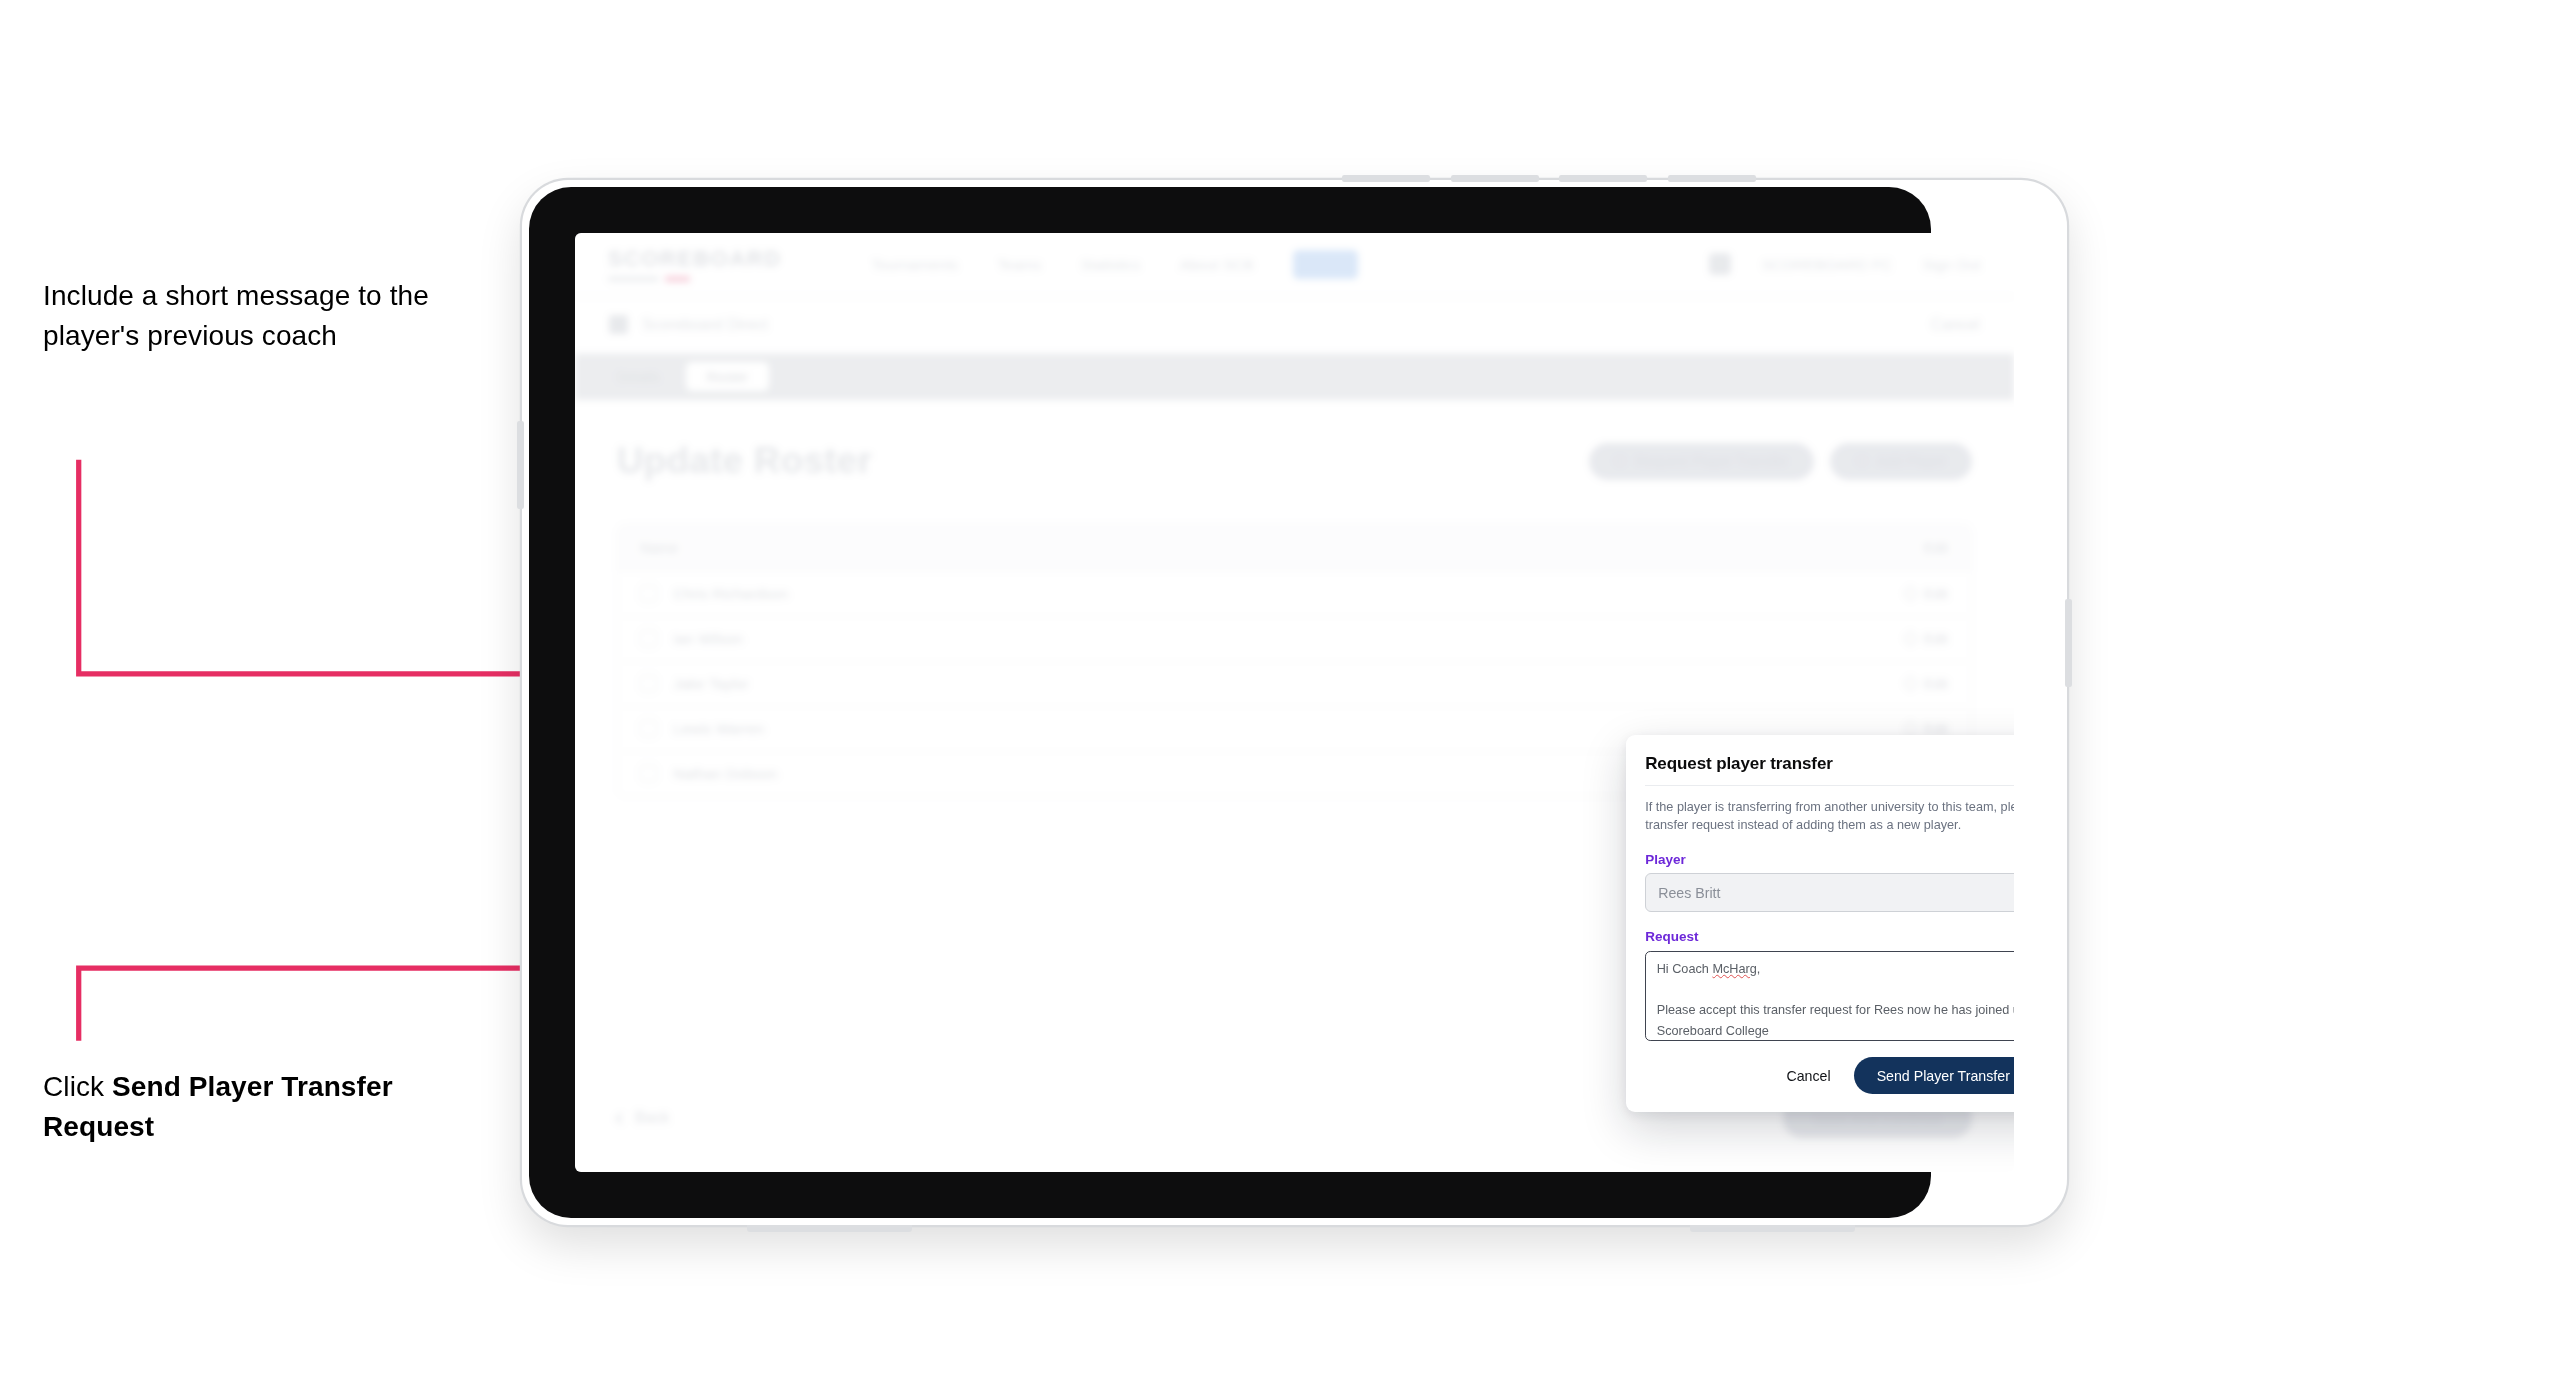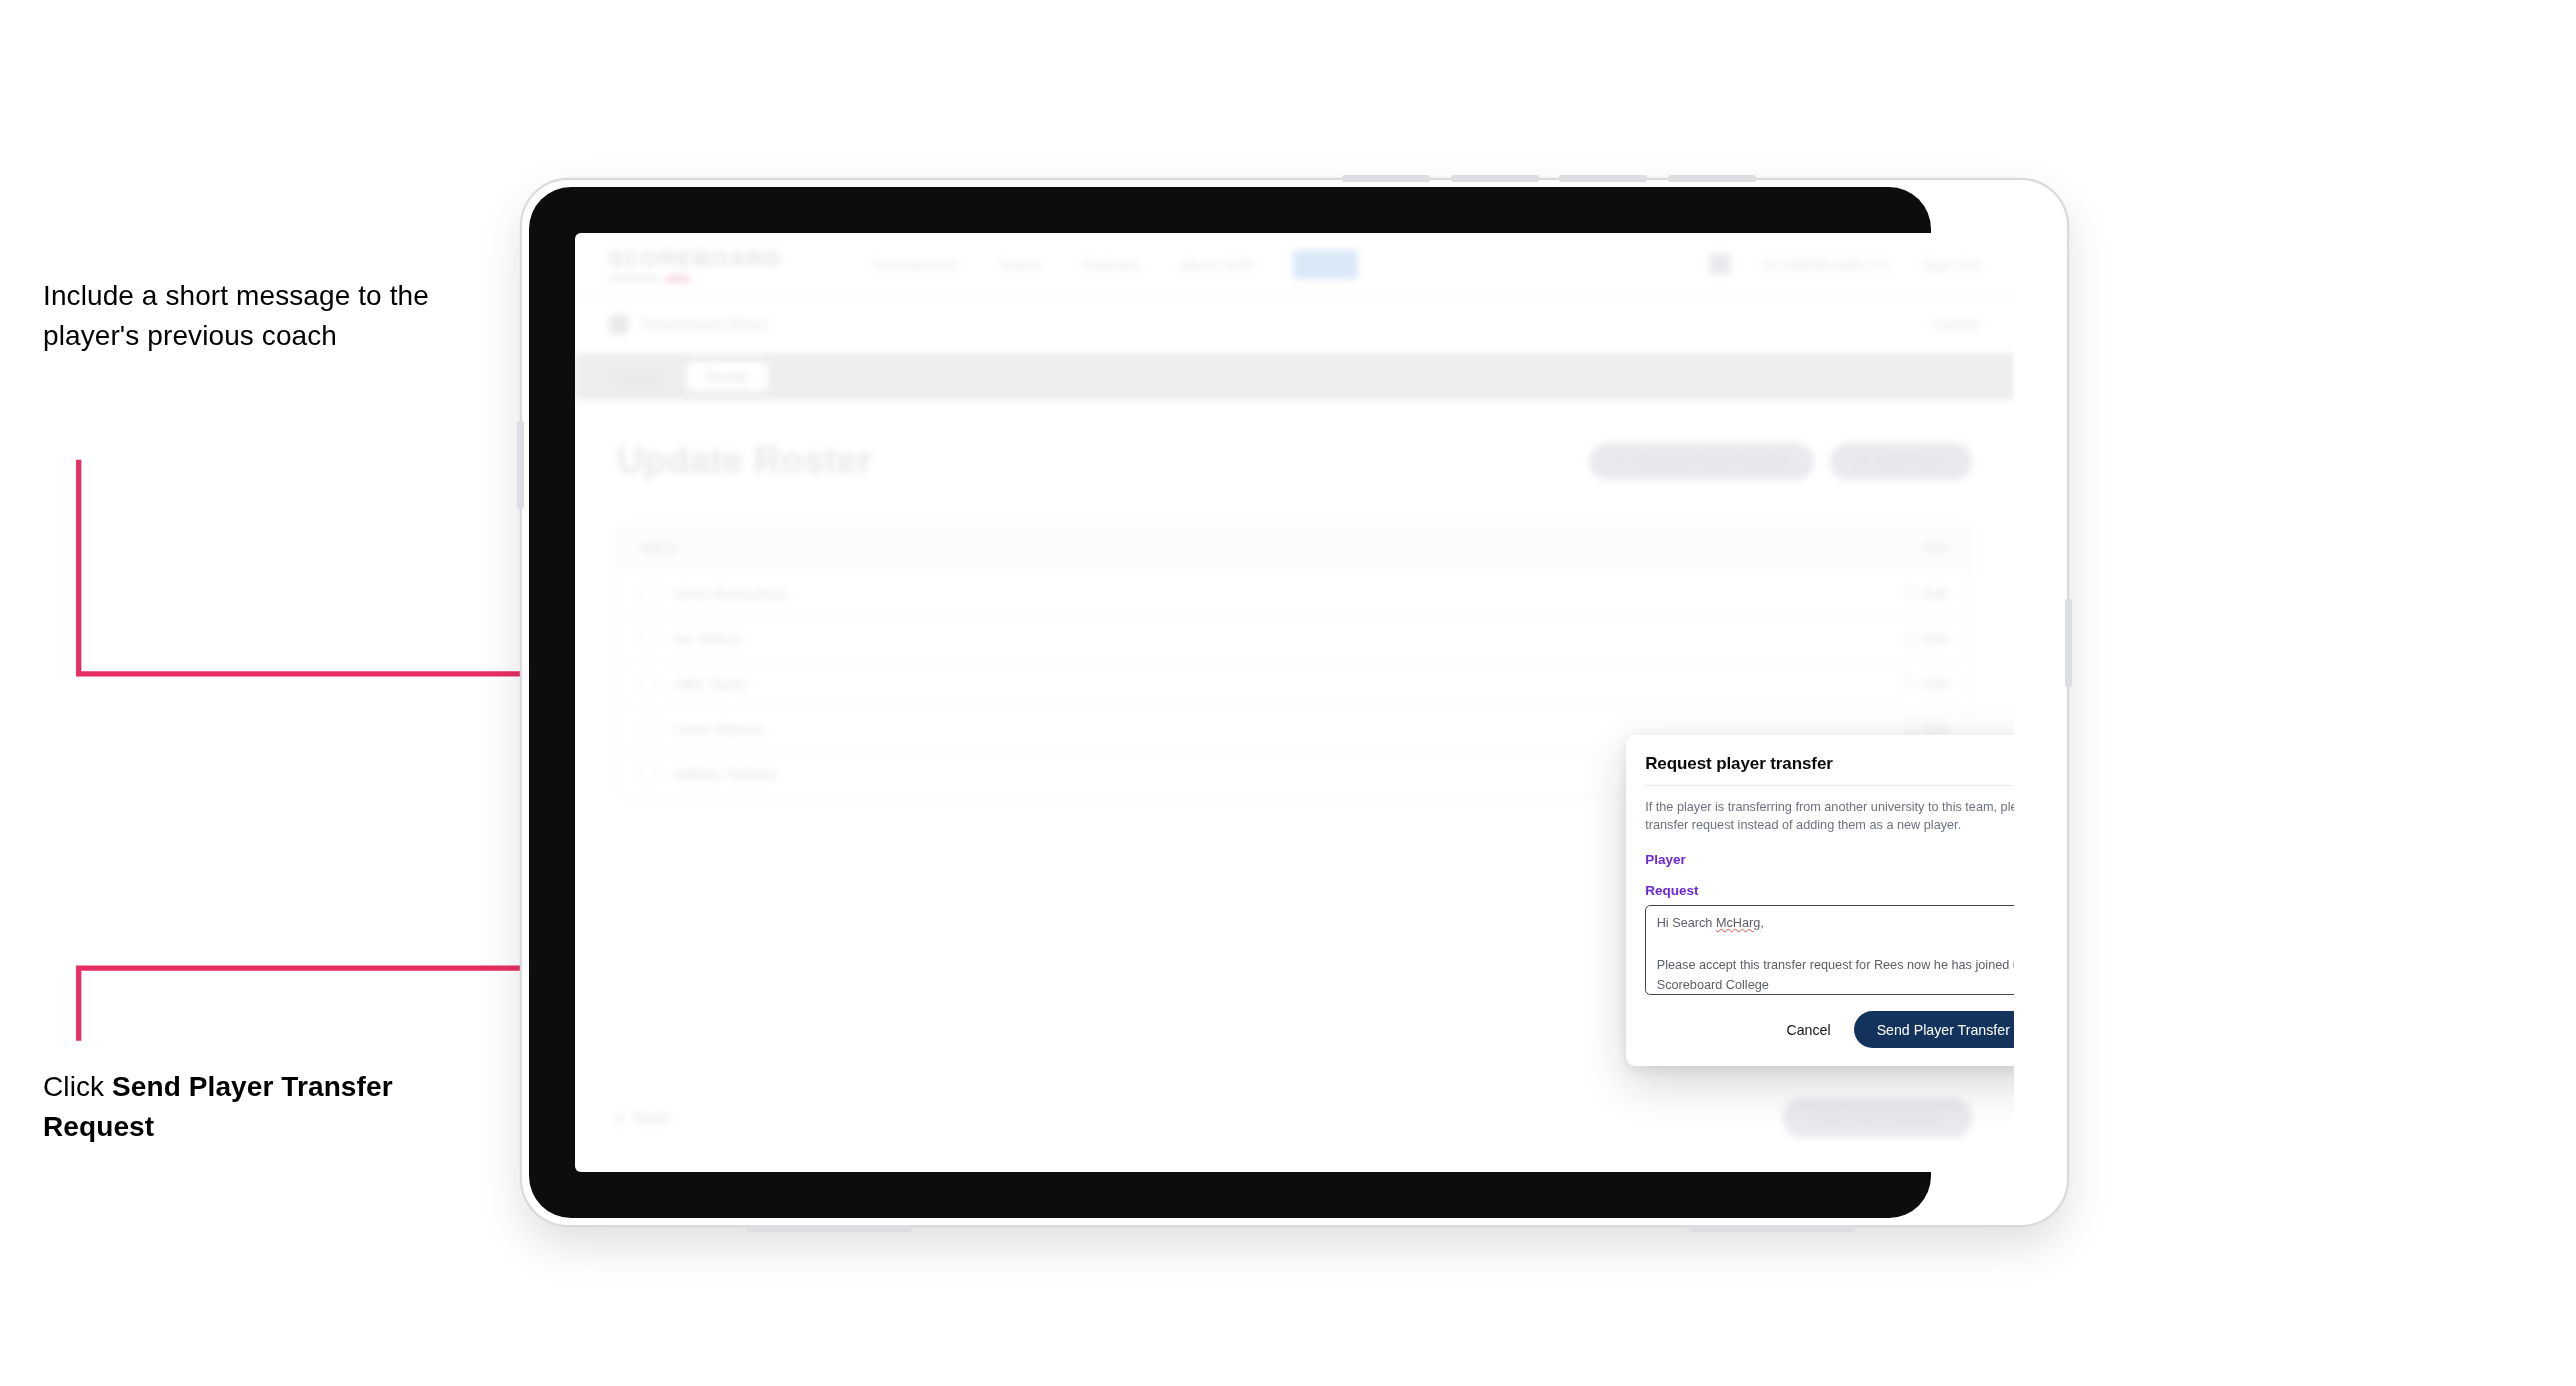--- a/index.html
+++ b/index.html
@@ -419,24 +419,25 @@
         <div id="modal">
 
           <div id="modal-header">
             <div id="modal-title">Request player transfer</div>
 
           </div>
 
           <div id="modal-desc">If the player is transferring from another university to this team, please make a transfer request instead of adding them as a new player.</div>
 
           <div class="field-label">Player</div>
+          <input id="player-input" type="text" value="Rees Britt" style="">
 
           <div class="field-label">Request</div>
           <div id="message-input-wrap">
-            <div id="message-input" contenteditable="false" style=""><span>Hi Search </span><span class="squiggle">McHarg</span><span>,</span>
+            <div id="message-input" contenteditable="false" style=""><span>Hi Coach </span><span class="squiggle">McHarg</span><span>,</span>
 
 <span>Please accept this transfer request for Rees now he has joined us at Scoreboard College</span></div>
 
           </div>
 
           <div id="modal-actions">
             <button id="cancel-btn">Cancel</button>
             <button id="send-btn">Send Player Transfer Request</button>
           </div>
         </div>

